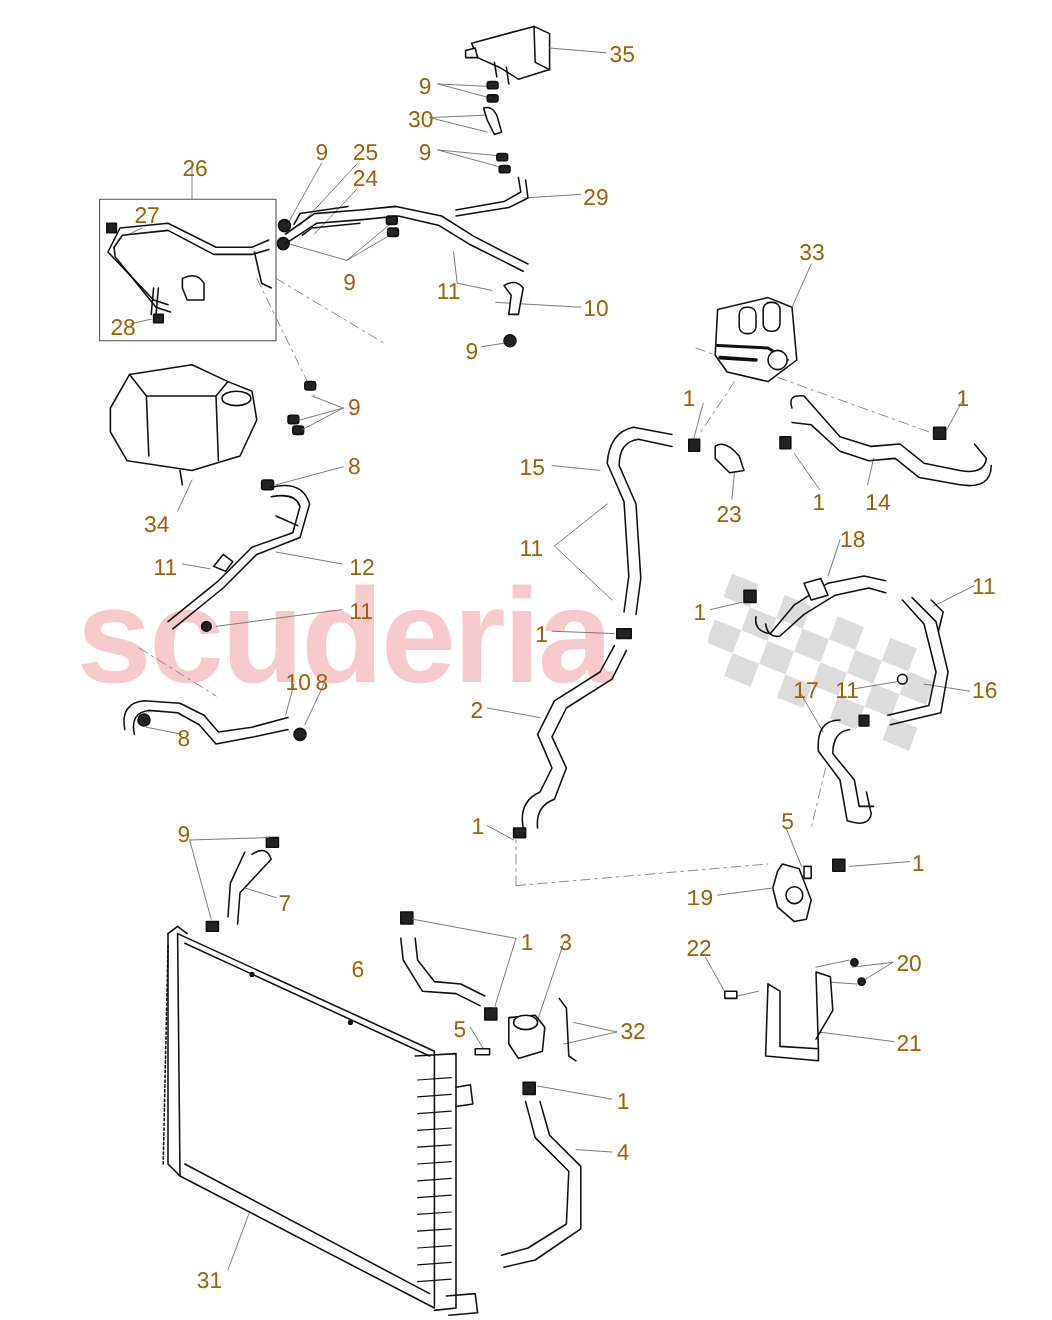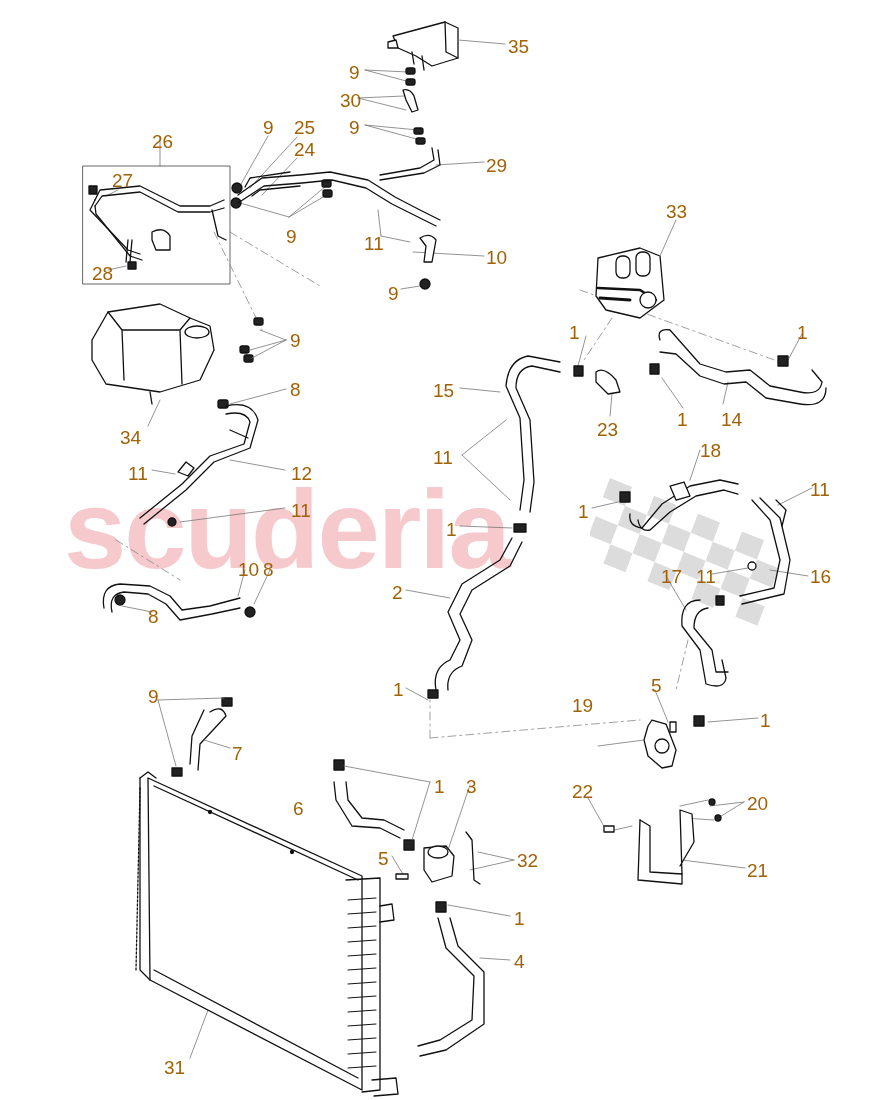--- a/index.html
+++ b/index.html
@@ -348,21 +348,21 @@
       <div class="callout" style="left: 696px; top: 567px;">11</div>
       <div class="callout" style="left: 810px; top: 567px;">16</div>
       <div class="callout" style="left: 238px; top: 560px;">10</div>
       <div class="callout" style="left: 263px; top: 560px;">8</div>
       <div class="callout" style="left: 392px; top: 583px;">2</div>
       <div class="callout" style="left: 148px; top: 607px;">8</div>
       <div class="callout" style="left: 148px; top: 687px;">9</div>
       <div class="callout" style="left: 393px; top: 680px;">1</div>
       <div class="callout" style="left: 651px; top: 676px;">5</div>
       <div class="callout" style="left: 760px; top: 711px;">1</div>
-      <div class="callout" style="left: 572px; top: 696px;">19</div>
+      <div class="callout" style="left: 572px; top: 740px; font-family: Liberation Mono, monospace;">19</div>
       <div class="callout" style="left: 232px; top: 744px;">7</div>
       <div class="callout" style="left: 434px; top: 777px;">1</div>
       <div class="callout" style="left: 466px; top: 777px;">3</div>
       <div class="callout" style="left: 572px; top: 782px;">22</div>
       <div class="callout" style="left: 747px; top: 794px;">20</div>
       <div class="callout" style="left: 293px; top: 799px;">6</div>
       <div class="callout" style="left: 378px; top: 849px;">5</div>
       <div class="callout" style="left: 517px; top: 851px;">32</div>
       <div class="callout" style="left: 747px; top: 861px;">21</div>
       <div class="callout" style="left: 514px; top: 909px;">1</div>

